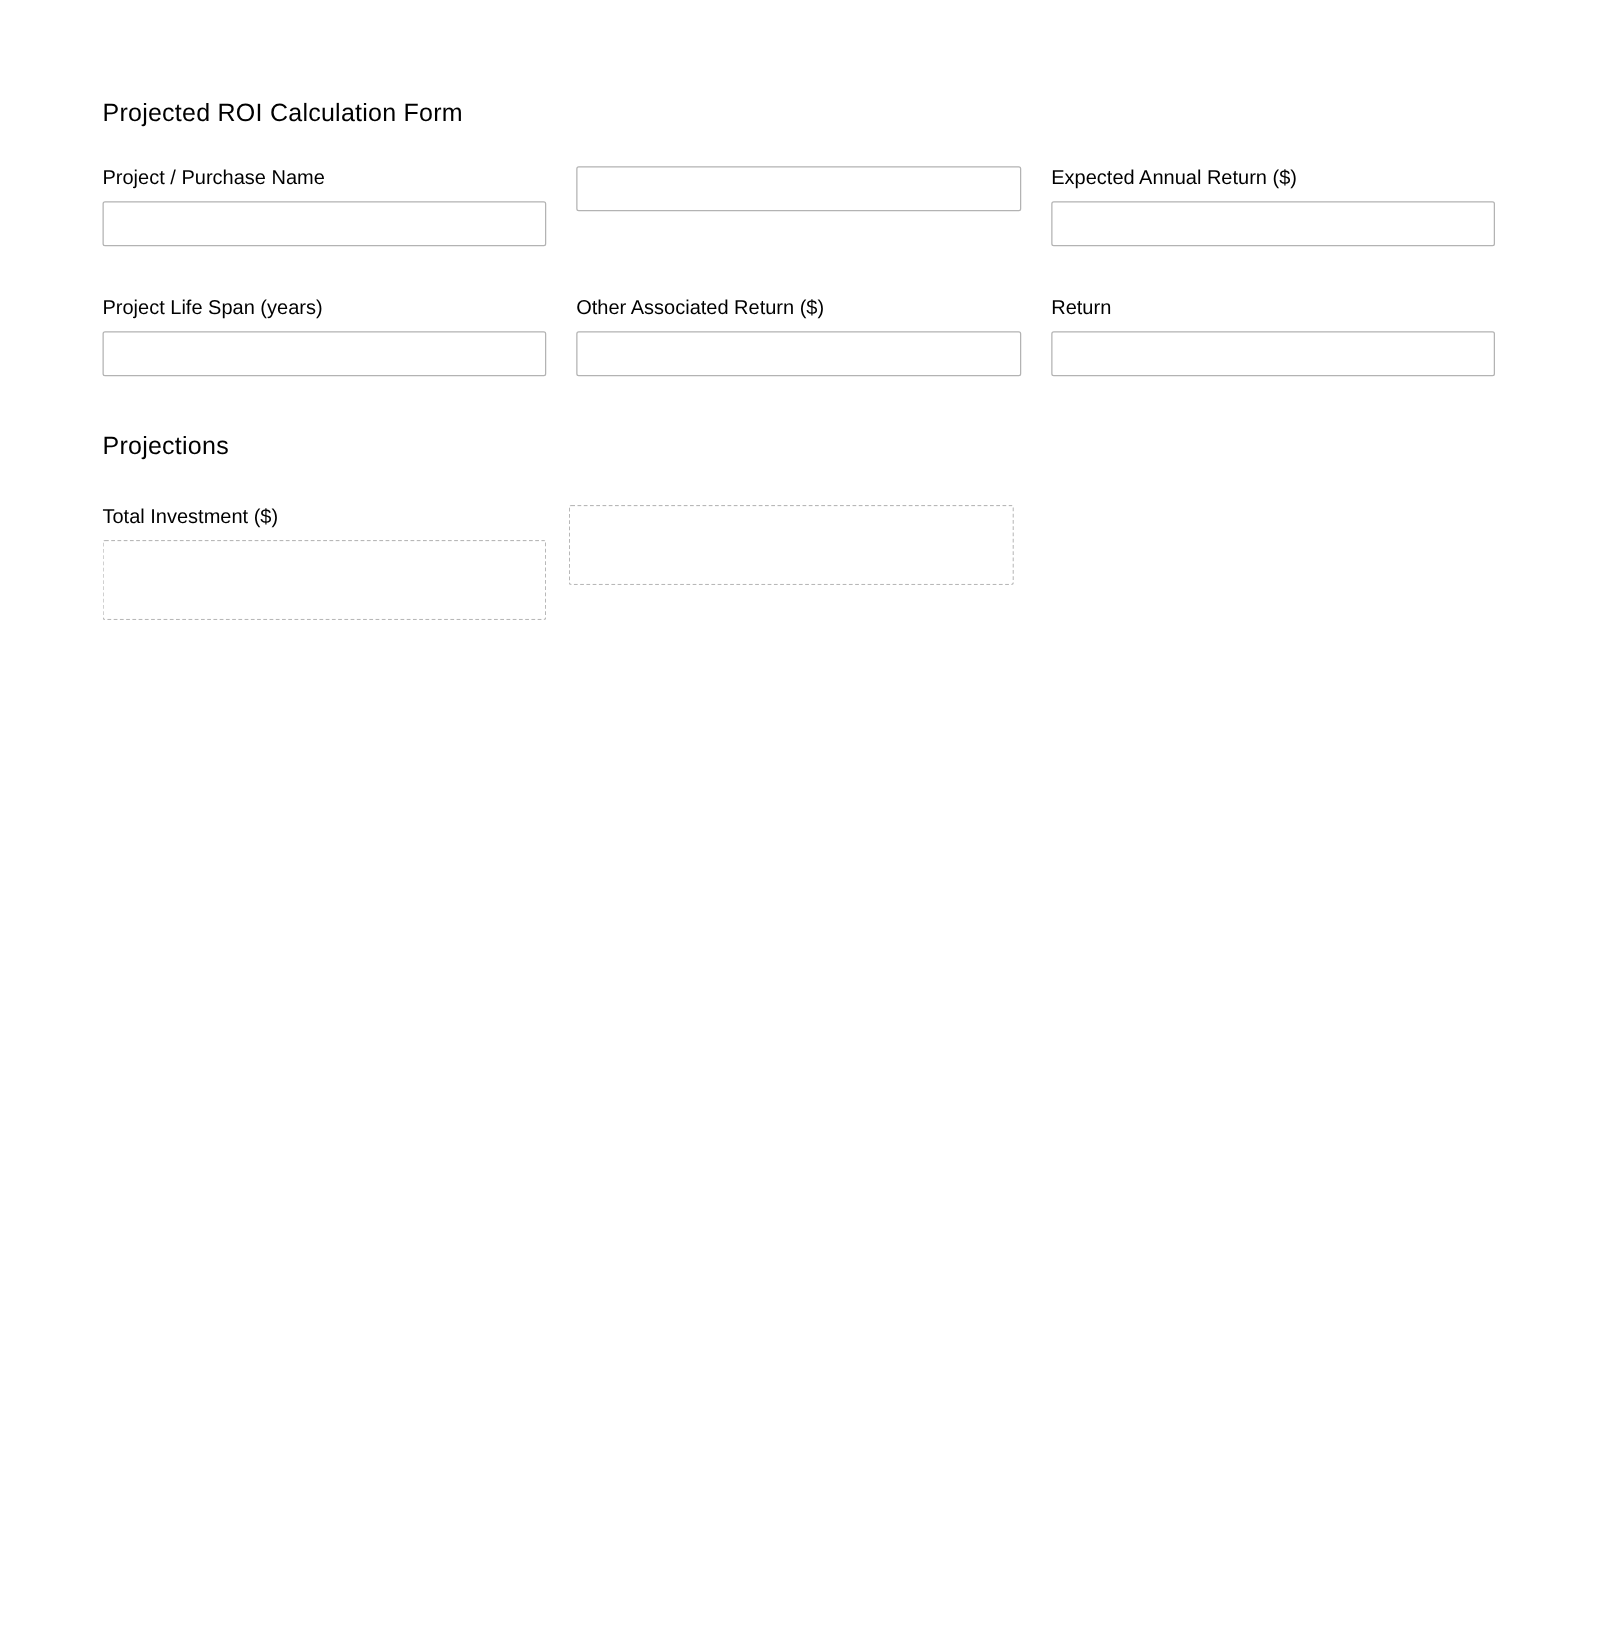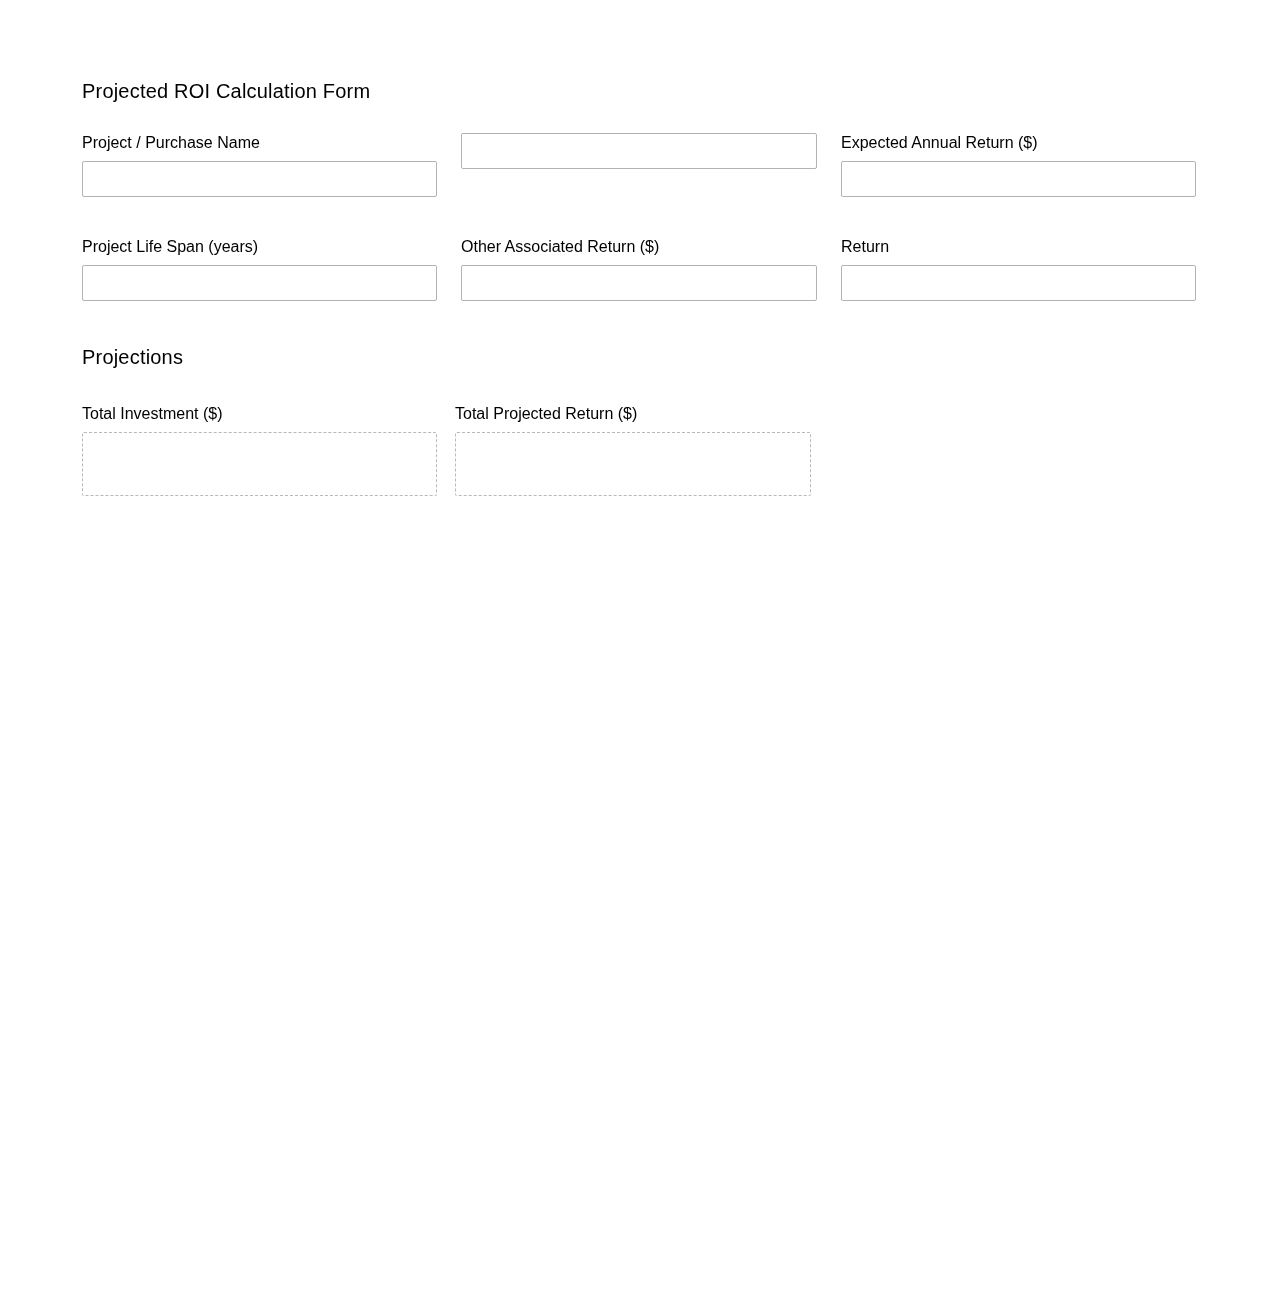--- a/index.html
+++ b/index.html
@@ -77,17 +77,16 @@
   </div>
 
   <h2 class="proj-title">Projections</h2>
 
   <div class="grid row3">
     <div class="field">
       <label>Total Investment ($)</label>
       <div class="out"></div>
     </div>
     <div class="field">
-      <label>Total Projected Return ($)</label>
       <div class="out"></div>
     </div>
   </div>
 </div>
 
 </body></html>

